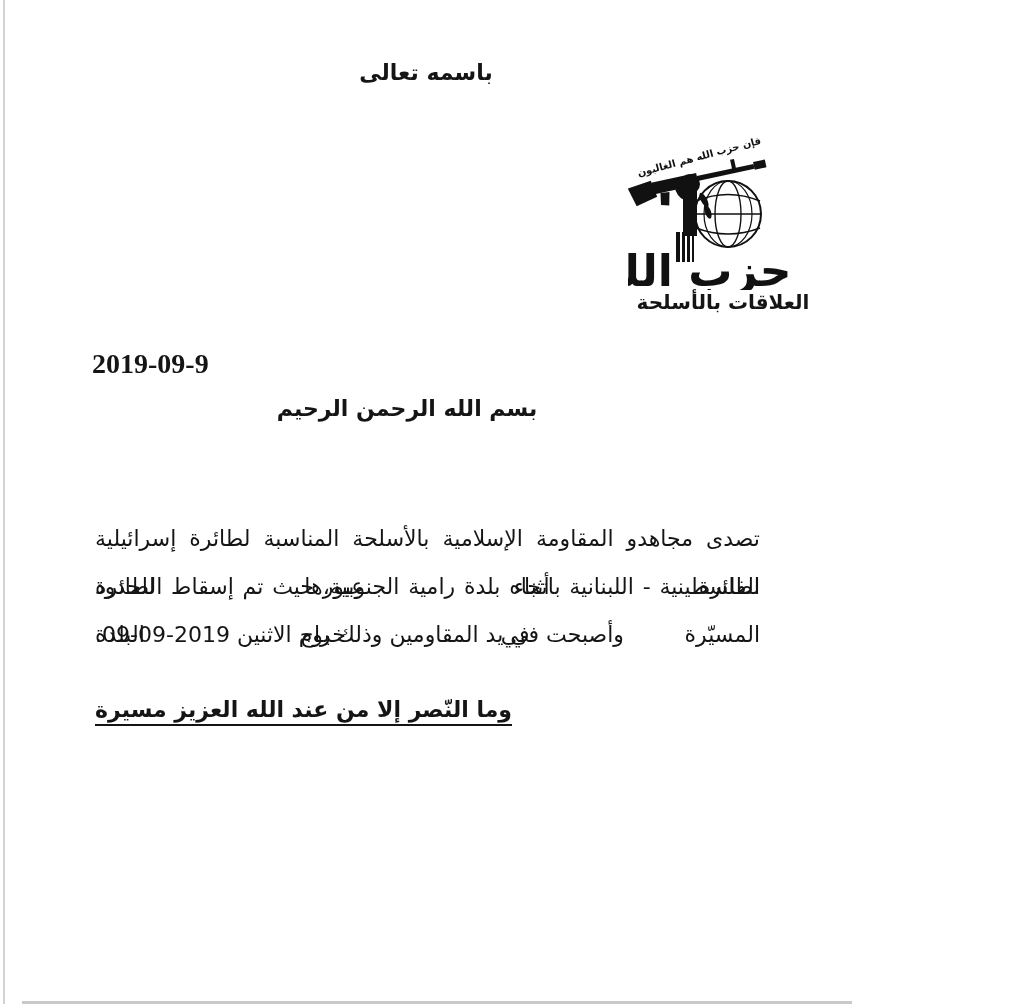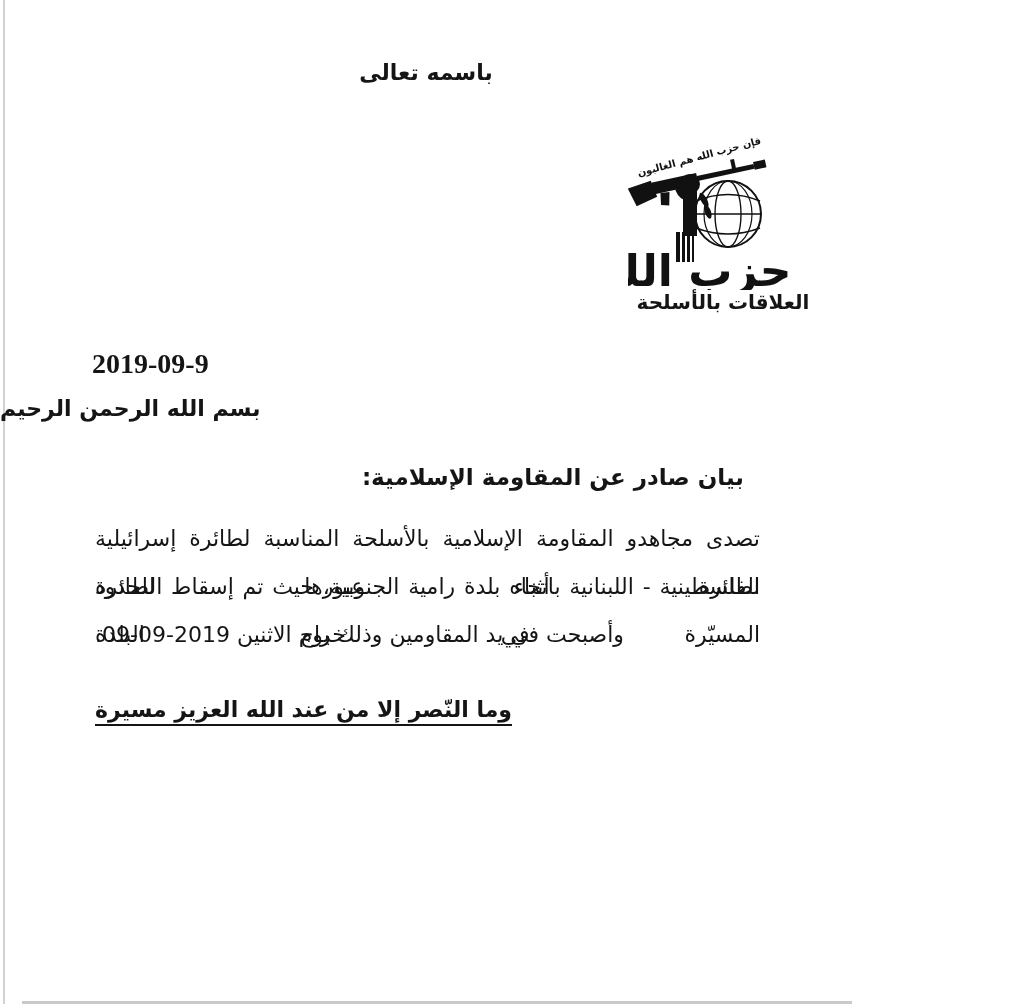--- a/index.html
+++ b/index.html
@@ -25,21 +25,21 @@
   .logo-block { position: absolute; top: 138px; right: 34px; width: 190px; text-align: center; }
   .logo-dept  { margin-top: -4px; font-weight: bold; font-size: 20px; direction: rtl; letter-spacing: 0.5px; }
 
   .date-line {
     position: absolute; top: 348px; left: 92px;
     font-family: "Liberation Serif", "DejaVu Serif", serif;
     font-weight: bold; font-size: 28px;
   }
   .basmala {
     position: absolute; top: 396px; left: 0; right: 38px;
-    text-align: left; font-weight: bold; font-size: 22px; direction: rtl;
+    text-align: center; font-weight: bold; font-size: 22px; direction: rtl;
   }
   .heading {
     position: absolute; top: 464px; right: 108px; left: 95px;
     text-align: right; font-weight: bold; font-size: 23px; direction: rtl;
   }
   .body-text {
     position: absolute; top: 515px; left: 95px; right: 92px;
     direction: rtl; font-size: 22px; line-height: 48px;
   }
   .bline { height: 48px; white-space: nowrap; }
@@ -106,21 +106,20 @@
 
       <text x="66" y="148" text-anchor="middle" font-size="44" font-weight="bold" direction="rtl" font-family="DejaVu Sans, sans-serif">حزب الله</text>
     </svg>
     <div class="logo-dept">العلاقات بالأسلحة</div>
   </div>
 
   <div class="date-line">2019-09-9</div>
 
   <div class="basmala">بسم الله الرحمن الرحيم</div>
 
-  <div class="heading">بيان صادر عن المقاومة الإسلامية:</div>
 
   <div class="body-text">
     <div class="bline fill">تصدى مجاهدو المقاومة الإسلامية بالأسلحة المناسبة لطائرة إسرائيلية لطائرة أثناء عبورها للحدود</div>
     <div class="bline fill">الفلسطينية - اللبنانية باتجاه بلدة رامية الجنوبية، حيث تم إسقاط الطائرة المسيّرة في خراج البلدة</div>
     <div class="bline last">وأصبحت في يد المقاومين وذلك يوم الاثنين 2019-09-09.</div>
   </div>
 
   <div class="closing">وما النّصر إلا من عند الله العزيز مسيرة</div>
 
 </div>

